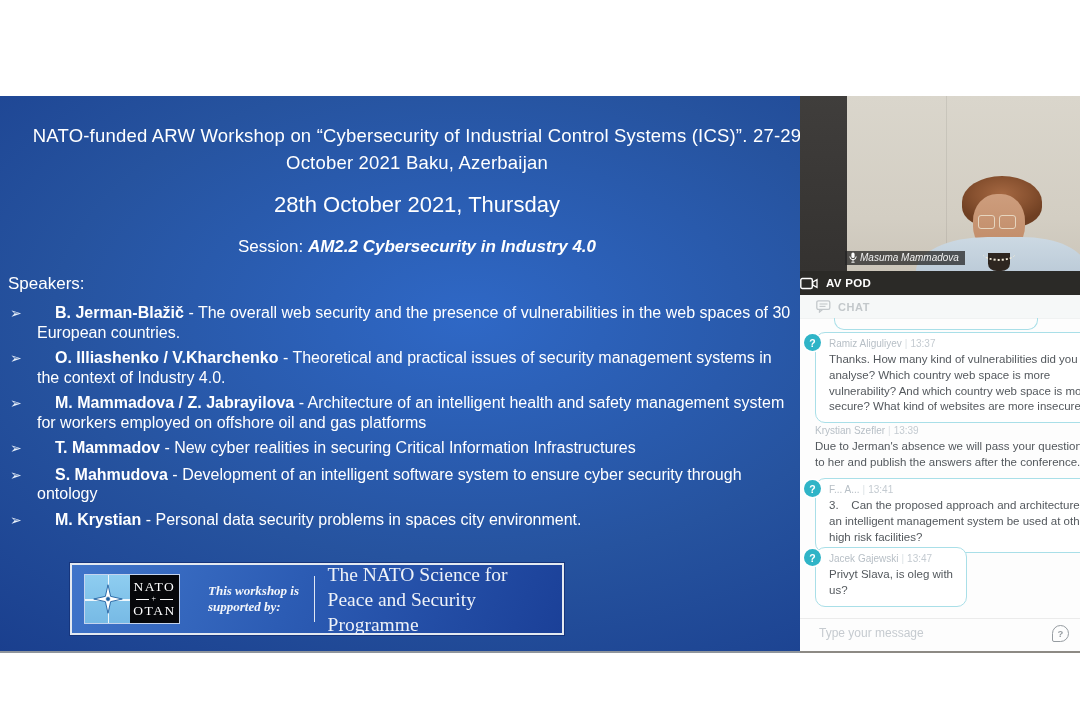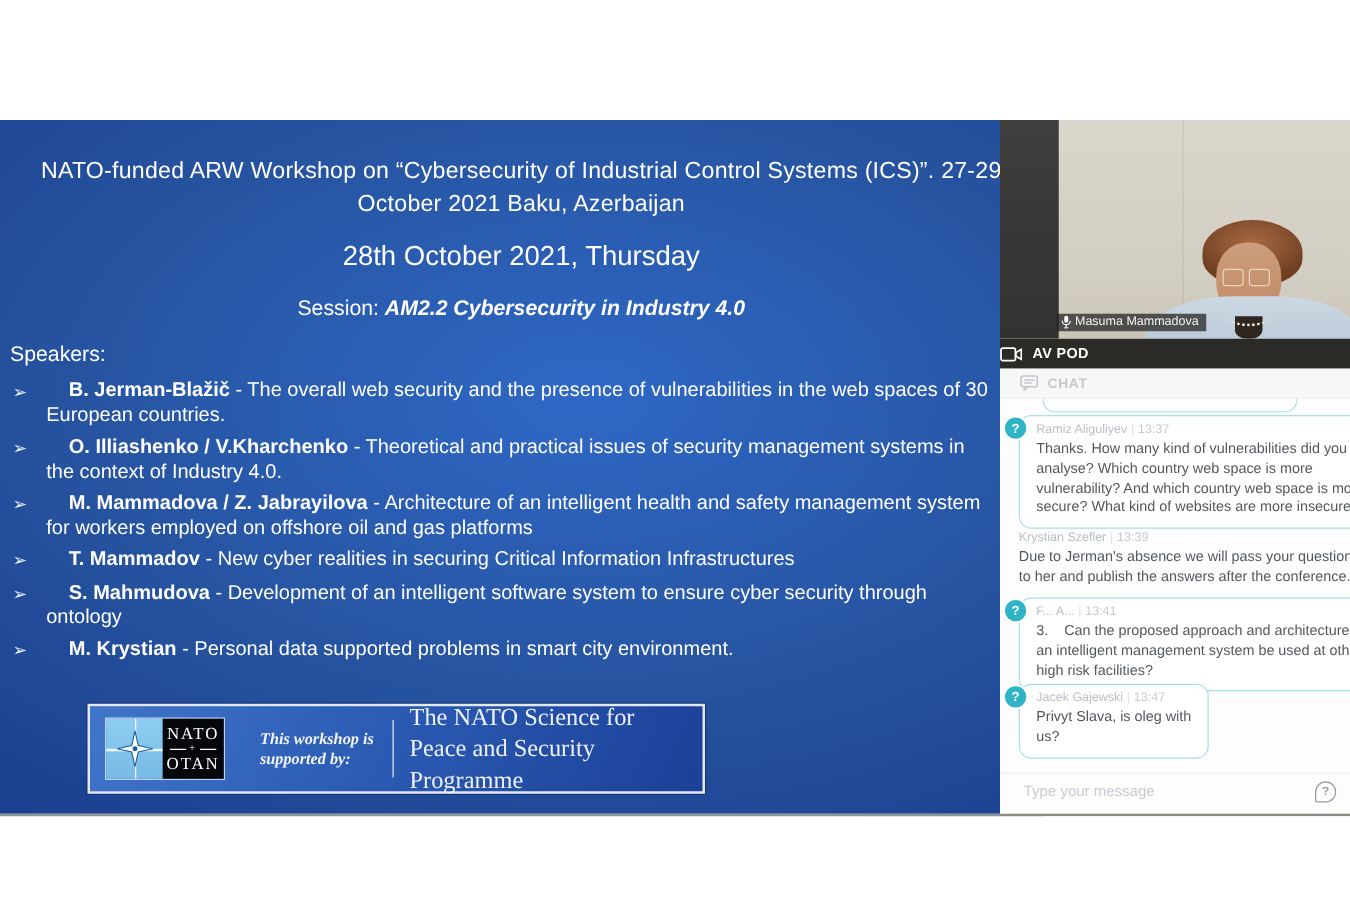--- a/index.html
+++ b/index.html
@@ -45,21 +45,21 @@
   .nato-line b{font-size:8px;line-height:6px;font-weight:normal;}
   .supported{font-family:"Liberation Serif",serif;font-style:italic;font-weight:bold;font-size:13px;
     line-height:16px;width:100px;text-align:left;margin-left:28px;color:#f2f5fa;}
   .vline{width:1px;height:46px;background:rgba(255,255,255,.85);margin:0 13px;}
   .programme{font-family:"Liberation Serif",serif;font-size:19.5px;line-height:25px;color:#eef2f8;width:240px;}
   
   .right-panel{position:absolute;left:800px;top:96px;width:280px;height:557px;overflow:hidden;background:#fdfdfd;}
   .panel-bottom-line{position:absolute;left:0;top:555px;width:280px;height:2px;background:#8d8a84;z-index:9;}
   
   .video-area{position:absolute;left:0;top:0;width:280px;height:175px;overflow:hidden;
-    background:linear-gradient(180deg,#dad6cc 0%,#d3cec3 70%,#cbc5b9 100%);}
+    background:linear-gradient(180deg,#dad6cc 0%,#d3cec3 70%,#cbc5b9 100%);font-style:italic;}
   .video-strip{position:absolute;left:0;top:0;width:47px;height:175px;background:linear-gradient(180deg,#403e3c,#343230);}
   .wall-crease{position:absolute;left:146px;top:0;width:1px;height:175px;background:rgba(0,0,0,.07);}
   .p-hair{position:absolute;left:162px;top:80px;width:80px;height:52px;background:radial-gradient(60% 55% at 50% 35%,#a56842 0%,#8a5331 55%,#6f3f22 100%);border-radius:52% 52% 42% 42%;}
   .p-face{position:absolute;left:173px;top:98px;width:52px;height:58px;background:linear-gradient(180deg,#cd9d7d 0%,#c08a66 100%);border-radius:46% 46% 44% 44%;}
   .p-glasses{position:absolute;left:178px;top:119px;display:flex;gap:4px;}
   .p-glasses span{width:15px;height:12px;border:1px solid rgba(235,225,205,.85);border-radius:3px;}
   .p-neck{position:absolute;left:186px;top:148px;width:26px;height:16px;background:#b57f5e;}
   .p-jacket{position:absolute;left:116px;top:141px;width:170px;height:36px;background:linear-gradient(180deg,#ccd9e3,#bccbd8);border-radius:42% 38% 0 0/95% 85% 0 0;}
   .p-shirt{position:absolute;left:188px;top:157px;width:22px;height:18px;background:#2e2620;border-radius:0 0 40% 40%;}
   .p-necklace{position:absolute;left:183px;top:151px;width:32px;height:12px;border:0;border-bottom:2px dotted #f3ecd9;border-radius:50%;}
@@ -119,21 +119,21 @@
     <li>
         <span class="arrow">➢</span>
         <span class="content"><span class="spk-name">T. Mammadov</span> <span>- New cyber realities in securing Critical Information Infrastructures</span></span>
       </li>
     <li>
         <span class="arrow">➢</span>
         <span class="content"><span class="spk-name">S. Mahmudova</span> <span>- Development of an intelligent software system to ensure cyber security through ontology</span></span>
       </li>
     <li>
         <span class="arrow">➢</span>
-        <span class="content"><span class="spk-name">M. Krystian</span> <span>- Personal data supported problems in smart city environment.</span></span>
+        <span class="content"><span class="spk-name">M. Krystian</span> <span>- Personal data security problems in spaces city environment.</span></span>
       </li>
   </ul>
   <div class="nato-banner">
     <div class="nato-flag">
       <div class="flag-blue">
         <svg width="30" height="30" viewBox="0 0 40 40">
             <polygon points="20,1 23.5,16.5 39,20 23.5,23.5 20,39 16.5,23.5 1,20 16.5,16.5" fill="#ffffff" stroke="#1d5fa0" stroke-width="1.2"></polygon>
             <circle cx="20" cy="20" r="3.2" fill="#1d5fa0" stroke="#ffffff" stroke-width="1"></circle>
           </svg>
       </div>

